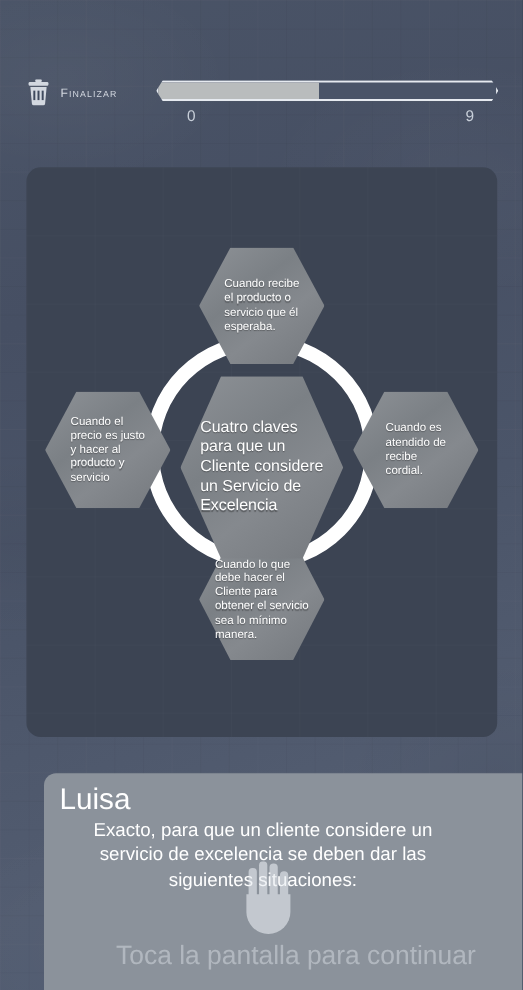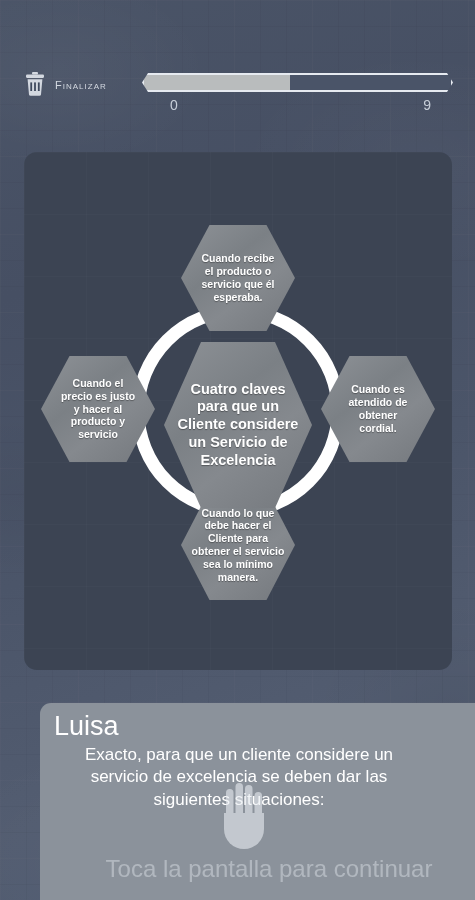--- a/index.html
+++ b/index.html
@@ -120,28 +120,26 @@
     inset: 0;
     background: linear-gradient(142deg, #8e9297 0%, #7b8085 38%, #85898e 62%, #74787d 100%);
     clip-path: polygon(25% 0%, 75% 0%, 100% 50%, 75% 100%, 25% 100%, 0% 50%);
   }
   .hex-label {
     position: absolute;
     inset: 0;
     display: flex;
     align-items: center;
     justify-content: center;
-    text-align: center;
     color: #ffffff;
     line-height: 1.22;
     padding: 0 10px;
     box-sizing: border-box;
     white-space: pre-line;
     text-shadow: 0 1px 1px rgba(0,0,0,0.35);
-    font-weight: bold;
   }
   #hex-center { left: 140px; top: 190px; width: 148px; height: 166px; }
   #hex-center .hex-label { font-size: 14.5px; }
   #hex-top { left: 157px; top: 73px; width: 114px; height: 106px; }
   #hex-bottom { left: 157px; top: 338px; width: 114px; height: 110px; }
   #hex-left { left: 17px; top: 204px; width: 114px; height: 106px; }
   #hex-right { left: 297px; top: 204px; width: 114px; height: 106px; }
   #hex-top .hex-label,
   #hex-bottom .hex-label,
   #hex-left .hex-label,
@@ -234,21 +232,21 @@
       <div class="hex-label">Cuando recibe
 el producto o
 servicio que él
 esperaba.</div>
     </div>
 
     <div class="hex-node" id="hex-right">
       <div class="hex-shape"></div>
       <div class="hex-label">Cuando es
 atendido de
-obtener
+recibe
 cordial.</div>
     </div>
 
     <div class="hex-node" id="hex-bottom">
       <div class="hex-shape"></div>
       <div class="hex-label">Cuando lo que
 debe hacer el
 Cliente para
 obtener el servicio
 sea lo mínimo

